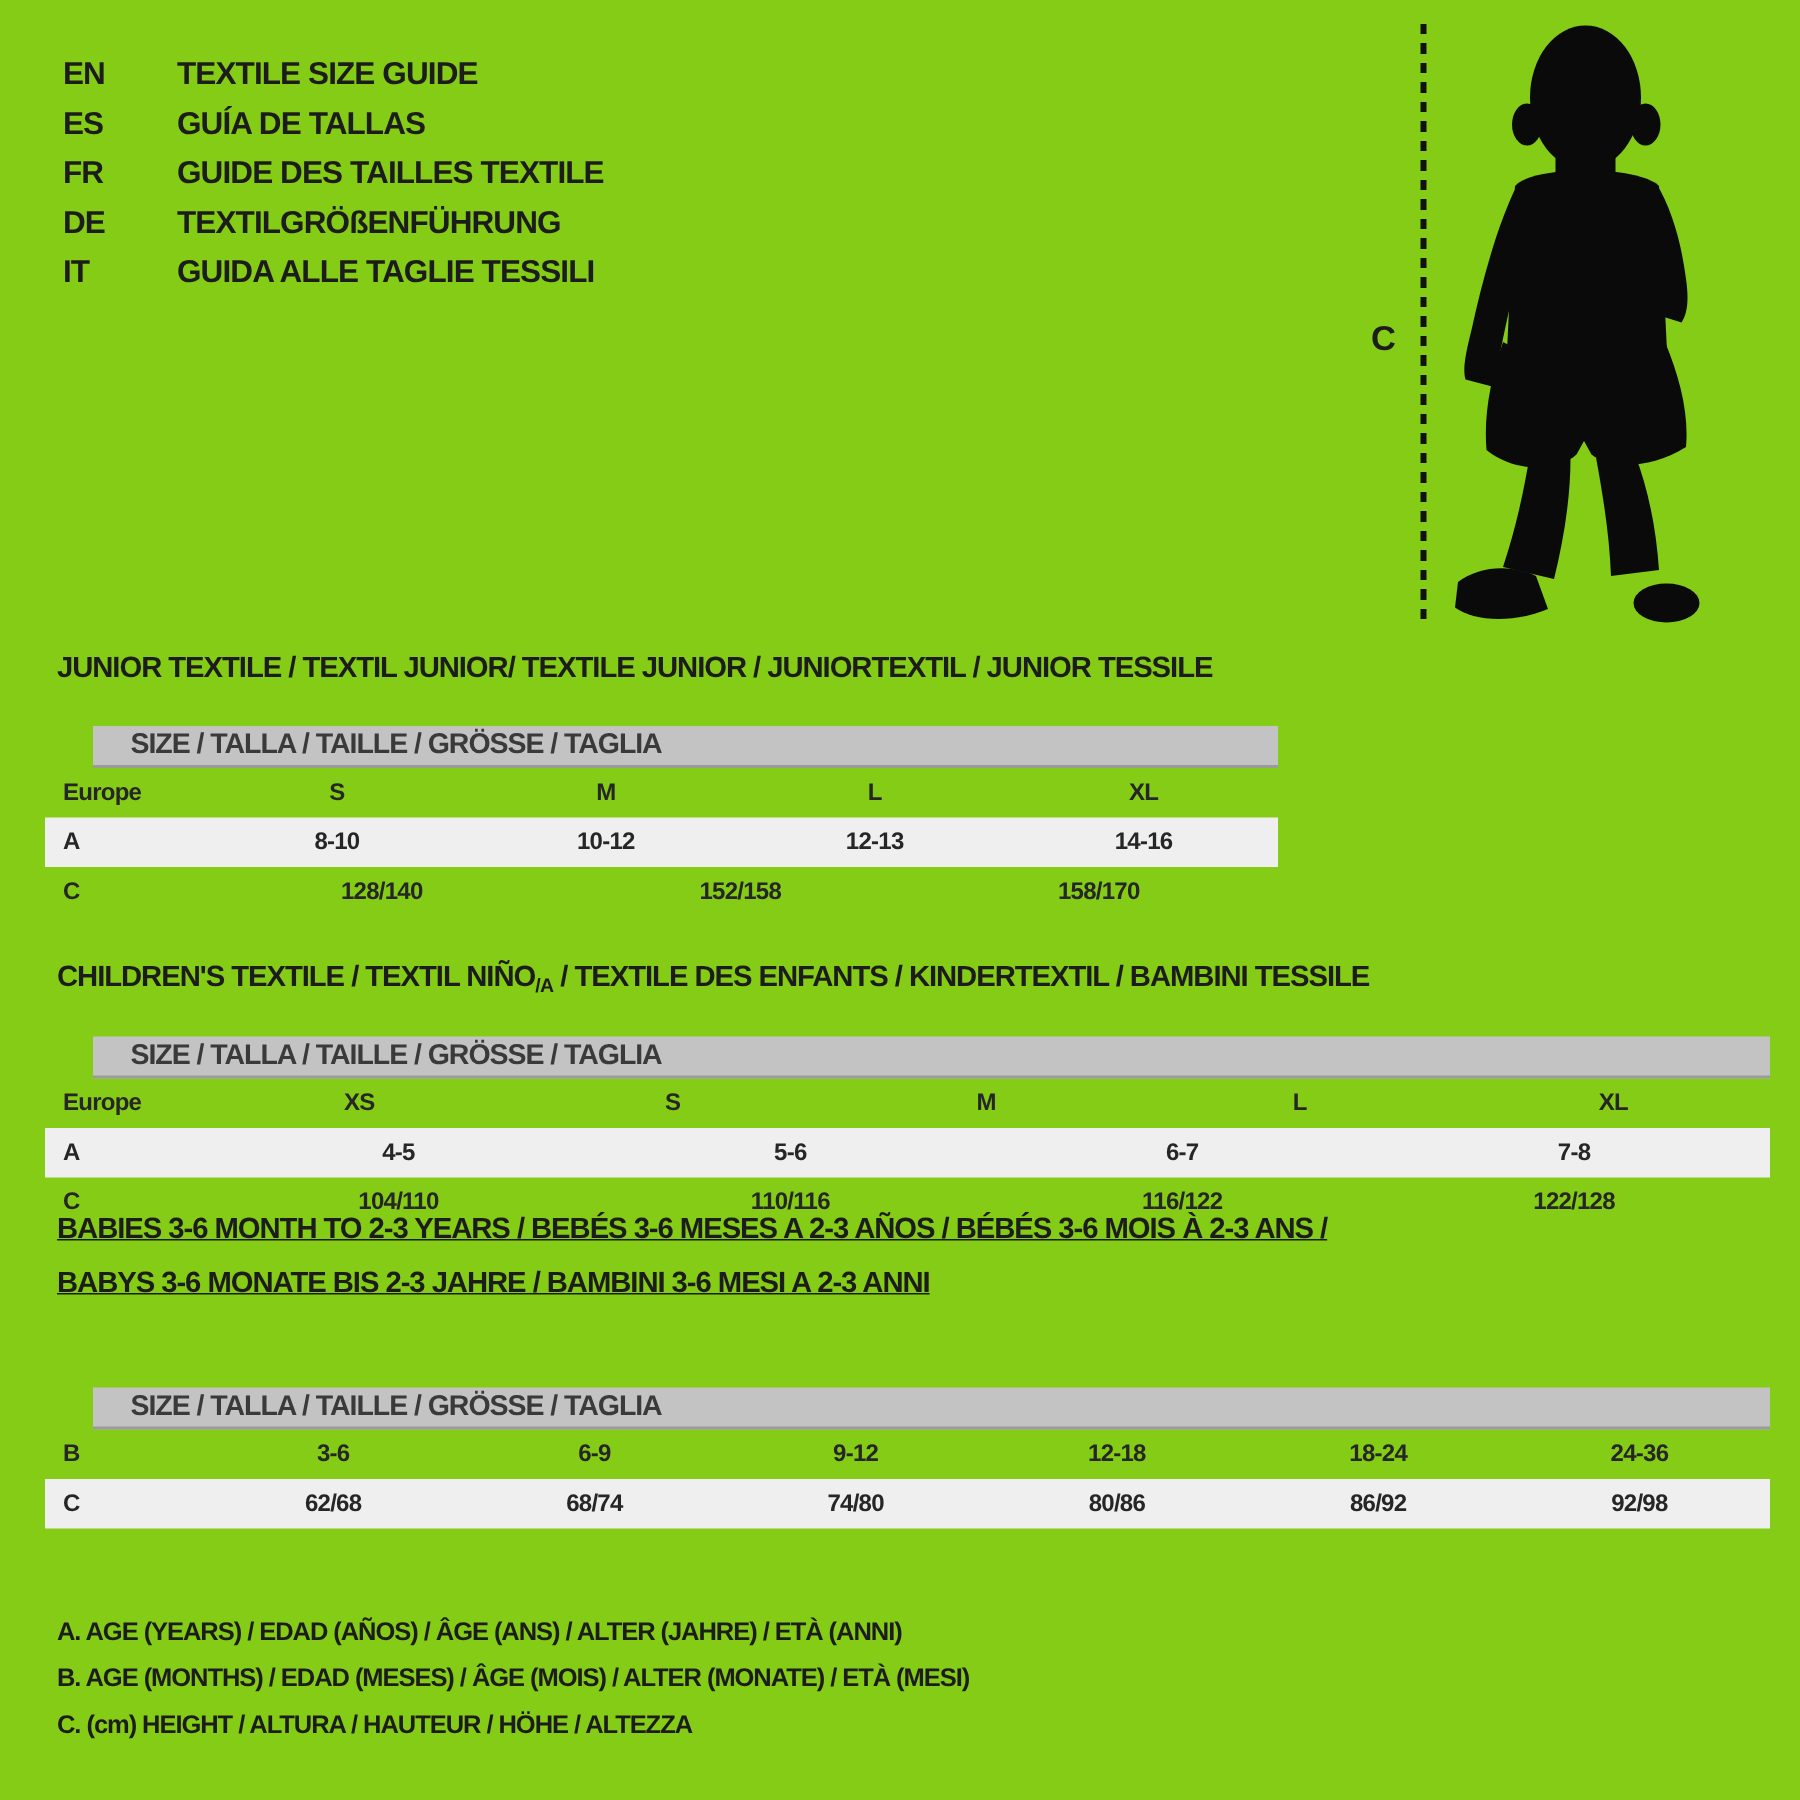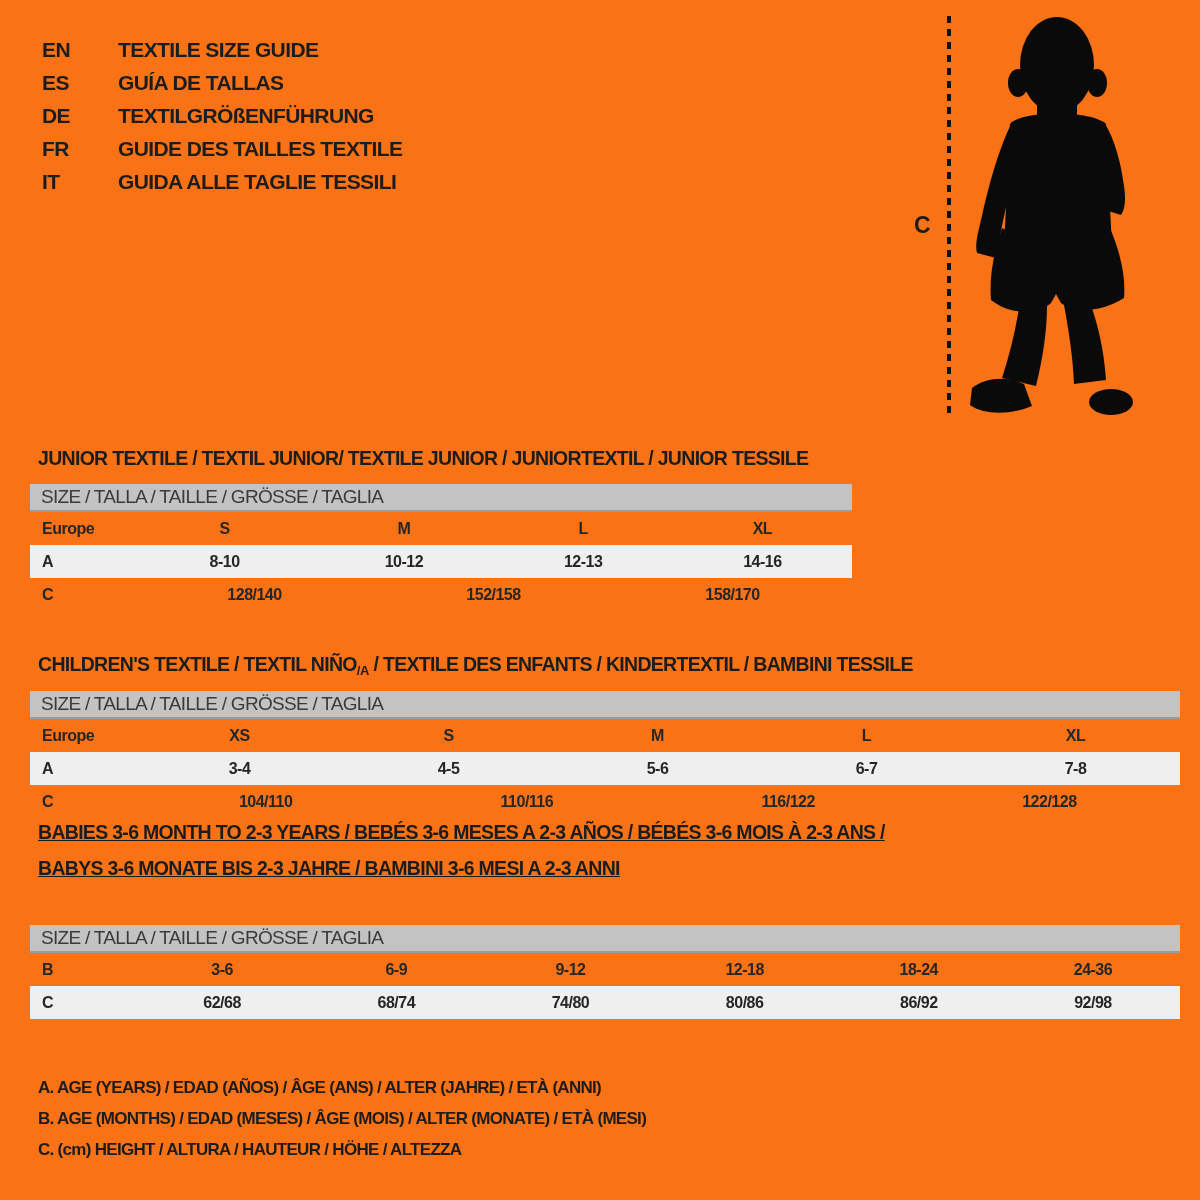--- a/index.html
+++ b/index.html
@@ -1,39 +1,39 @@
 <!DOCTYPE html>
 <html><head>
 <meta charset="utf-8">
 <style>
   html,body{margin:0;padding:0;background:#fff;}
-  .page{position:relative;width:1200px;height:1200px;background:#f97316;overflow:hidden;
+  .page{position:relative;width:1200px;height:1200px;background:#84cc16;overflow:hidden;
         font-family:"Liberation Sans","DejaVu Sans",sans-serif;color:#1c1c1c;}
 
   
   .lang-block{position:absolute;left:42px;top:33px;}
   .lang-row{display:flex;height:33px;line-height:33px;font-size:21px;font-weight:700;letter-spacing:-0.6px;}
   .lang-code{width:76px;}
   .lang-title{white-space:nowrap;}
 
   
   .c-label{position:absolute;left:914px;top:212px;font-size:23px;font-weight:700;}
   .dash-line{position:absolute;left:947px;top:16px;width:4px;height:400px;
              background:repeating-linear-gradient(180deg,#111 0 7px,transparent 7px 13px);}
   .fig{position:absolute;left:960px;top:8px;}
 
   
-  .sec-title{position:absolute;left:38px;font-size:19.5px;font-weight:700;letter-spacing:-0.7px;white-space:nowrap;margin-top:13px;}
+  .sec-title{position:absolute;left:38px;font-size:19.5px;font-weight:700;letter-spacing:-0.7px;white-space:nowrap;}
   .sub-a{font-size:13px;vertical-align:-4px;letter-spacing:-0.5px;}
   .two-line{line-height:36px;}
 
   
   .tbl{position:absolute;left:30px;}
   .size-bar{height:28px;background:#c3c3c3;border-bottom:2px solid #9b9b9b;box-sizing:border-box;
-            line-height:25px;padding-left:11px;font-size:19px;font-weight:400;letter-spacing:-0.7px;color:#3a3a3a;}
+            line-height:25px;padding-left:25px;font-size:19px;font-weight:700;letter-spacing:-0.7px;color:#3a3a3a;margin-left:32px;}
   .trow{display:flex;height:33px;line-height:33px;font-size:16px;font-weight:700;letter-spacing:-0.5px;color:#262626;}
   .trow.shaded{background:#efefef;}
   .tlabel{width:105px;padding-left:12px;box-sizing:border-box;}
   .tcell{flex:1;text-align:center;}
 
   
   .legend{position:absolute;left:38px;top:1072px;}
   .legend-item{height:31px;line-height:31px;font-size:17px;font-weight:700;letter-spacing:-0.7px;white-space:nowrap;}
 </style>
 </head>
@@ -44,26 +44,26 @@
   <div class="lang-block">
     <div class="lang-row">
       <span class="lang-code">EN</span>
       <span class="lang-title">TEXTILE SIZE GUIDE</span>
     </div>
     <div class="lang-row">
       <span class="lang-code">ES</span>
       <span class="lang-title">GUÍA DE TALLAS</span>
     </div>
     <div class="lang-row">
+      <span class="lang-code">FR</span>
+      <span class="lang-title">GUIDE DES TAILLES TEXTILE</span>
+    </div>
+    <div class="lang-row">
       <span class="lang-code">DE</span>
       <span class="lang-title">TEXTILGRÖßENFÜHRUNG</span>
-    </div>
-    <div class="lang-row">
-      <span class="lang-code">FR</span>
-      <span class="lang-title">GUIDE DES TAILLES TEXTILE</span>
     </div>
     <div class="lang-row">
       <span class="lang-code">IT</span>
       <span class="lang-title">GUIDA ALLE TAGLIE TESSILI</span>
     </div>
   </div>
 
   <div class="c-label">C</div>
   <div class="dash-line"></div>
   <svg class="fig" width="176" height="412" viewBox="0 0 176 412" aria-hidden="true">
@@ -116,21 +116,20 @@
     <div class="trow">
       <span class="tlabel">Europe</span>
       <span class="tcell">XS</span>
       <span class="tcell">S</span>
       <span class="tcell">M</span>
       <span class="tcell">L</span>
       <span class="tcell">XL</span>
     </div>
     <div class="trow shaded">
       <span class="tlabel">A</span>
-      <span class="tcell">3-4</span>
       <span class="tcell">4-5</span>
       <span class="tcell">5-6</span>
       <span class="tcell">6-7</span>
       <span class="tcell">7-8</span>
     </div>
     <div class="trow">
       <span class="tlabel">C</span>
       <span class="tcell">104/110</span>
       <span class="tcell">110/116</span>
       <span class="tcell">116/122</span>

